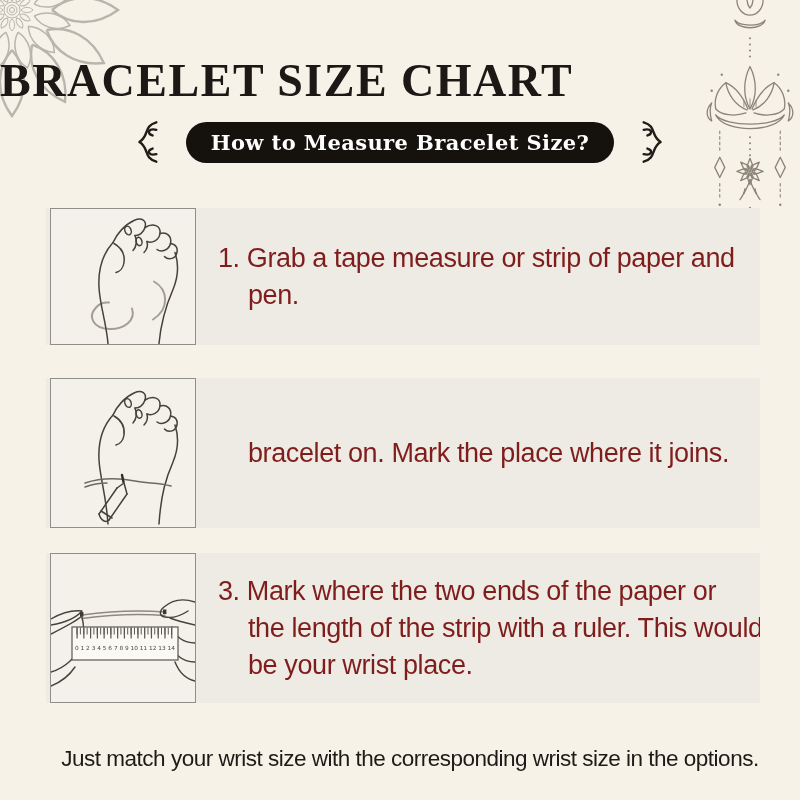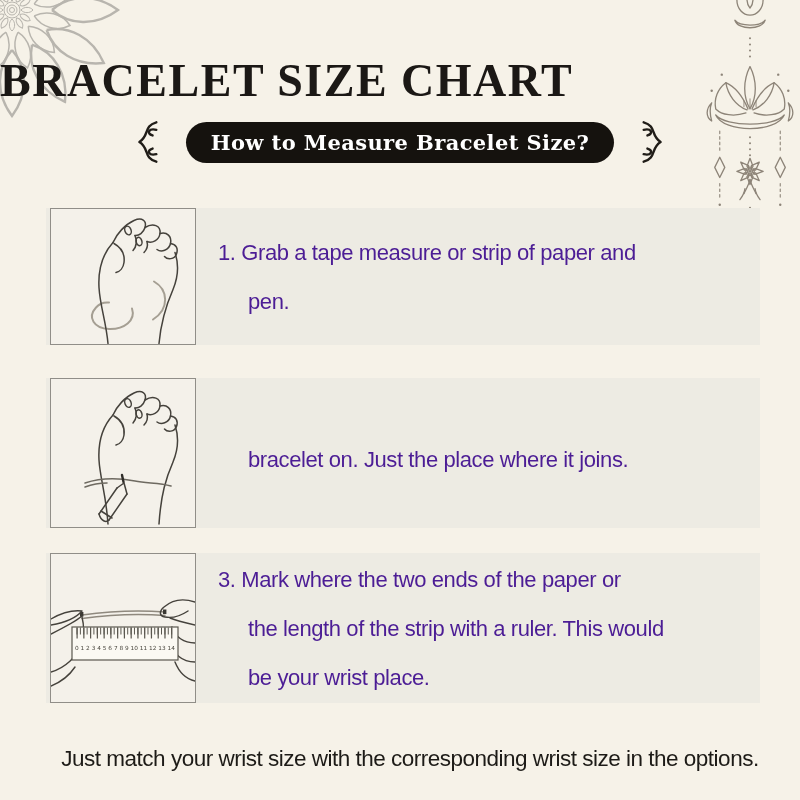--- a/index.html
+++ b/index.html
@@ -52,25 +52,25 @@
     flex: 0 0 146px; width: 146px; margin-left: 4px;
     background: #f4f1ea; border: 1px solid #908e88;
     box-sizing: border-box; overflow: hidden;
   }
   .figure svg { width: 100%; height: 100%; display: block; }
   .content {
     flex: 1 1 auto; display: flex; align-items: center;
     padding-left: 22px; padding-right: 4px; overflow: hidden;
   }
   .step-lines {
-    font-size: 22px; line-height: 37px; letter-spacing: -0.4px;
-    color: #4c1d95;
+    font-size: 27px; line-height: 37px; letter-spacing: -0.4px;
+    color: #7f1d1d;
   }
   .step-lines .line { white-space: nowrap; }
-  .step-lines .line.cont { padding-left: 30px; margin-top: 12px; }
+  .step-lines .line.cont { padding-left: 30px; }
 
   
   .footer-note {
     position: absolute; top: 736px; left: 0; width: 100%;
     margin: 10px; text-align: center;
     font-size: 22.5px; letter-spacing: -0.5px; color: #1d1b17;
   }
 </style>
 </head>
 <body>
@@ -268,21 +268,21 @@
             <path d="M48,132 L66,106"></path>
             <path d="M58,138 L76,112"></path>
             <path d="M66,106 L73,101 L76,112"></path>
             <path d="M48,132 C50,139 55,141 58,138"></path>
             <path d="M50,129 L61,136"></path>
           </g>
         </svg>
       </div>
       <div class="content">
         <div class="step-lines">
-          <div class="line cont">bracelet on. Just the place where it joins.</div>
+          <div class="line cont">bracelet on. Mark the place where it joins.</div>
         </div>
       </div>
     </section>
 
     <section class="step s3">
       <div class="figure">
         <svg viewBox="0 0 144 146" preserveAspectRatio="xMidYMid meet">
           <g stroke="#8f897e" stroke-width="1.3" fill="none" stroke-linecap="round">
             <path d="M31,60 C60,56 88,55 114,57"></path>
             <path d="M31,63.5 C60,59.5 88,58.5 114,60.5"></path>

